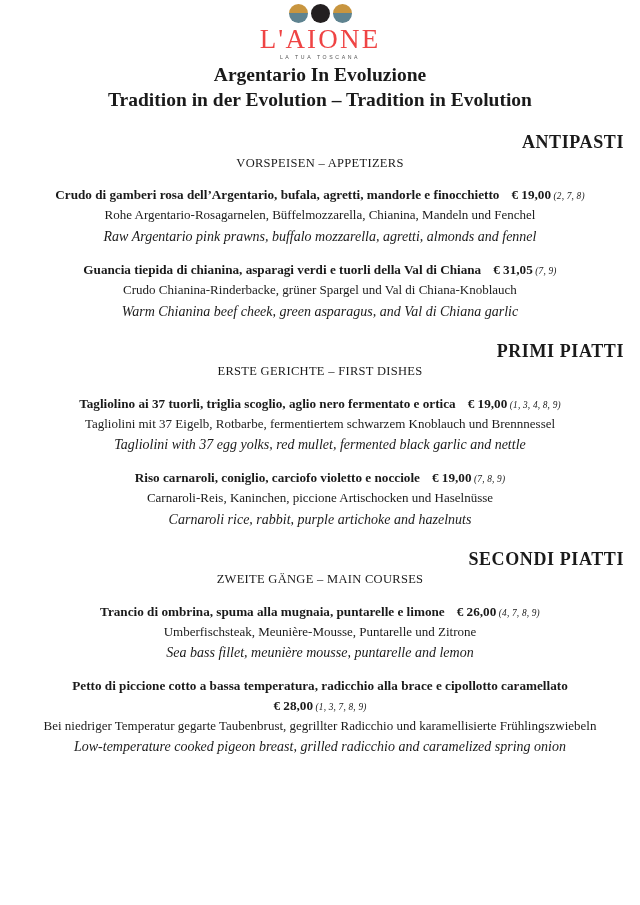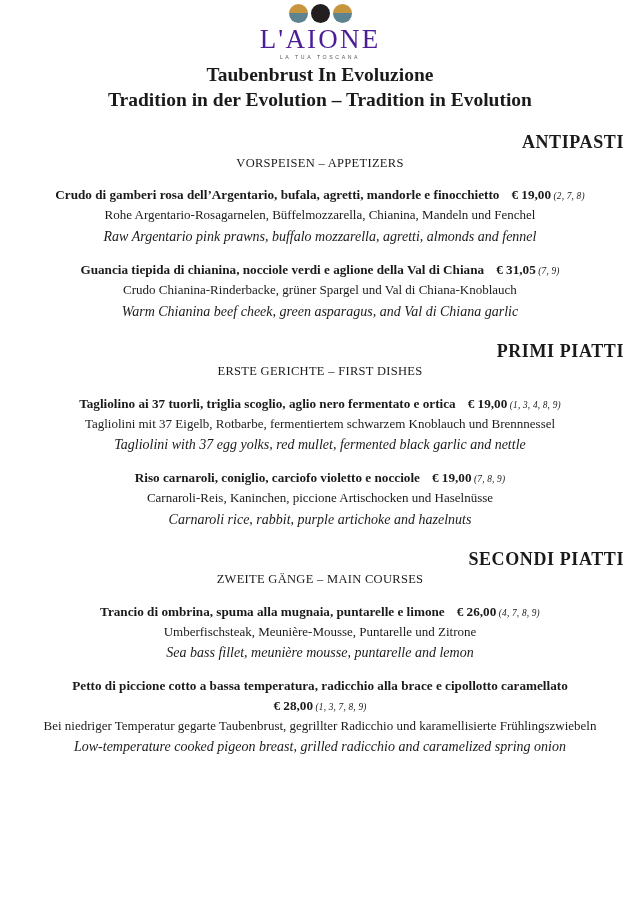--- a/index.html
+++ b/index.html
@@ -50,21 +50,21 @@
     position: absolute;
     left: 0; right: 0; bottom: 0;
     height: 50%;
   }
   .brand-name {
     font-family: "Liberation Serif", "DejaVu Serif", serif;
     font-size: 27px;
     letter-spacing: 2.2px;
     line-height: 1.05;
     margin-top: 1px;
-    color: #4c1d95;
+    color: #ef4444;
   }
   .brand-tag {
     font-family: "Liberation Sans", "DejaVu Sans", sans-serif;
     font-size: 5.2px;
     letter-spacing: 2.6px;
     color: #555555;
     margin-top: 1px;
     margin-bottom: 2px;
   }
 
@@ -153,35 +153,35 @@
       <div class="mark">
         <div class="top-half" style="background: rgb(200, 149, 63);"></div>
         <div class="bot-half" style="background: rgb(94, 131, 144);"></div>
       </div>
     </div>
     <div class="brand-name">L'AIONE</div>
     <div class="brand-tag">LA TUA TOSCANA</div>
   </div>
 
   <div class="headline">
-    <span>Taubenbrust In Evoluzione</span>
+    <span>Argentario In Evoluzione</span>
     <span class="line2">Tradition in der Evolution – Tradition in Evolution</span>
   </div>
 
   <div id="courses">
       <div class="course">
         <div class="course-title">ANTIPASTI</div>
         <div class="course-sub"><span>VORSPEISEN – </span><span class="it">APPETIZERS</span></div>
         <div class="dish">
           <div class="dish-it"><span>Crudo di gamberi rosa dell’Argentario, bufala, agretti, mandorle e finocchietto</span><span class="dish-price"><span class="sp-before"></span><span>€ 19,00</span><span class="allergens"> (2, 7, 8)</span></span></div>
           <div class="dish-de">Rohe Argentario-Rosagarnelen, Büffelmozzarella, Chianina, Mandeln und Fenchel</div>
           <div class="dish-en">Raw Argentario pink prawns, buffalo mozzarella, agretti, almonds and fennel</div>
         </div>
         <div class="dish">
-          <div class="dish-it"><span>Guancia tiepida di chianina, nocciole verdi e aglione della Val di Chiana</span><span class="dish-price"><span class="sp-before"></span><span>€ 31,05</span><span class="allergens"> (7, 9)</span></span></div>
+          <div class="dish-it"><span>Guancia tiepida di chianina, asparagi verdi e tuorli della Val di Chiana</span><span class="dish-price"><span class="sp-before"></span><span>€ 31,05</span><span class="allergens"> (7, 9)</span></span></div>
           <div class="dish-de">Crudo Chianina-Rinderbacke, grüner Spargel und Val di Chiana-Knoblauch</div>
           <div class="dish-en">Warm Chianina beef cheek, green asparagus, and Val di Chiana garlic</div>
         </div>
       </div>
       <div class="course">
         <div class="course-title">PRIMI PIATTI</div>
         <div class="course-sub"><span></span><span class="it">ERSTE GERICHTE – FIRST DISHES</span></div>
         <div class="dish">
           <div class="dish-it"><span>Tagliolino ai 37 tuorli, triglia scoglio, aglio nero fermentato e ortica</span><span class="dish-price"><span class="sp-before"></span><span>€ 19,00</span><span class="allergens"> (1, 3, 4, 8, 9)</span></span></div>
           <div class="dish-de">Tagliolini mit 37 Eigelb, Rotbarbe, fermentiertem schwarzem Knoblauch und Brennnessel</div>

